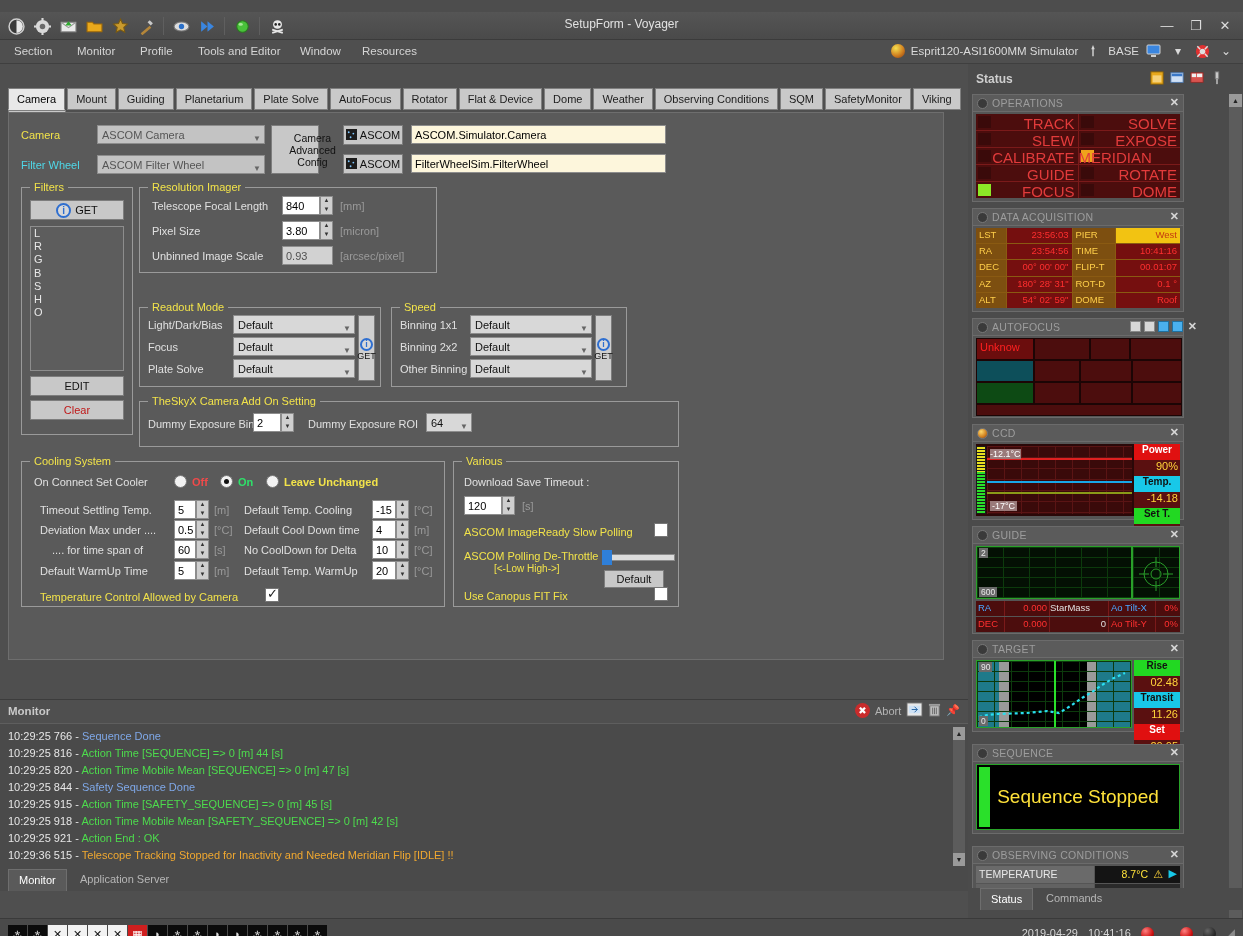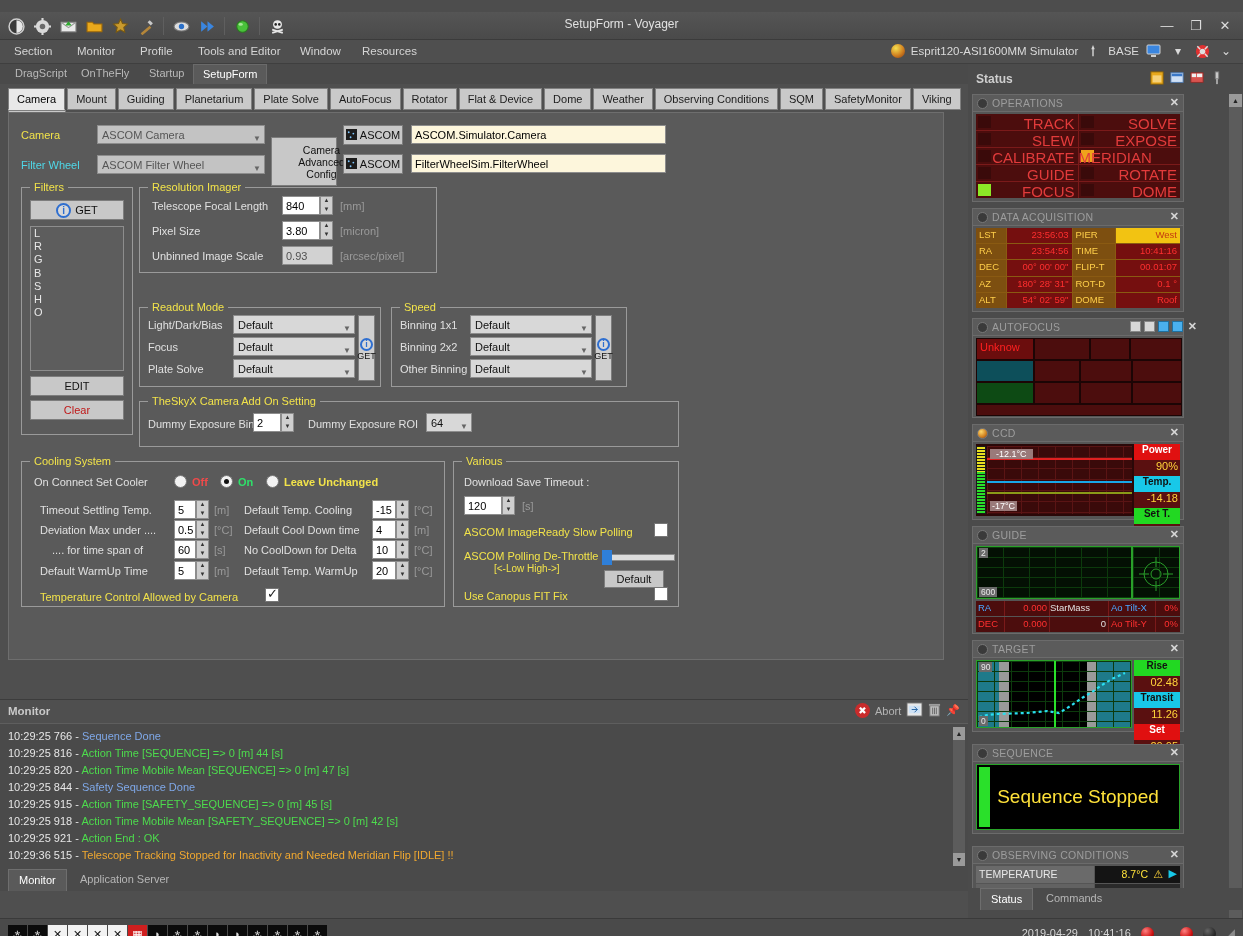--- a/index.html
+++ b/index.html
@@ -305,27 +305,20 @@
             <circle cx="8" cy="8" r="3" fill="#dedede"></circle>
             <g stroke="#dedede" stroke-width="1.6">
               <path d="M2.5 2.5l3 3M13.5 2.5l-3 3M2.5 13.5l3-3M13.5 13.5l-3-3"></path>
             </g>
           </svg>
       </span>
       <span class="mini-ico">⌄</span>
     </div>
   </div>
 
-  <div class="doctabs">
-    <div class="doctab" style="left:6px">DragScript</div>
-    <div class="doctab" style="left:72px">OnTheFly</div>
-    <div class="doctab" style="left:140px">Startup</div>
-    <div class="doctab sel" style="left:193px">SetupForm</div>
-    <div class="doctabs-caret">▼</div>
-  </div>
 
   <div class="content">
 
     <div class="subtabs">
       <div class="subtab sel">Camera</div>
       <div class="subtab">Mount</div>
       <div class="subtab">Guiding</div>
       <div class="subtab">Planetarium</div>
       <div class="subtab">Plate Solve</div>
       <div class="subtab">AutoFocus</div>
@@ -346,21 +339,21 @@
       <div class="combo" style="left:88px; top:12px; width:168px">
         <span>ASCOM Camera</span>
         <span class="cv">▼</span>
       </div>
       <div class="lbl c" style="left:12px; top:46px">Filter Wheel</div>
       <div class="combo" style="left:88px; top:42px; width:168px">
         <span>ASCOM Filter Wheel</span>
         <span class="cv">▼</span>
       </div>
 
-      <div class="btn" style="left:262px; top:24px; width:66px; height:49px; flex-direction:column; line-height:12px; font-size:10.5px;padding-left:35px;">
+      <div class="btn" style="left:262px; top:12px; width:48px; height:49px; flex-direction:column; line-height:12px; font-size:10.5px;padding-left:35px;">
         <span>Camera Advanced Config</span>
       </div>
 
       <div class="btn" style="left:334px; top:12px; width:60px; height:20px; gap:3px;">
         <span>
           <svg width="11" height="11" viewBox="0 0 12 12">
               <rect width="12" height="12" fill="#1c1c1c"></rect>
               <circle cx="3" cy="3.5" r="1" fill="#7fc7ff"></circle>
               <circle cx="8" cy="5" r="1" fill="#7fc7ff"></circle>
               <circle cx="5" cy="9" r="1" fill="#7fc7ff"></circle>
@@ -811,21 +804,21 @@
             <div style="position:absolute;left:1px;top:1px;width:8px;height:38%;background:repeating-linear-gradient(#e8e020 0 2px,#1a1a1a 2px 3px);"></div>
             <div style="position:absolute;left:1px;bottom:1px;width:8px;height:60%;background:repeating-linear-gradient(#2ae02a 0 2px,#1a1a1a 2px 3px);"></div>
           </div>
 
           <div style="position:absolute;left:11px;top:2px;right:48px;bottom:2px;background:#3a0a0a;
                       background-image:linear-gradient(#5a1414 1px,transparent 1px),linear-gradient(90deg,#5a1414 1px,transparent 1px);
                       background-size:17px 11px;">
             <div style="position:absolute;left:0;right:0;top:17%;height:2px;background:#e02020;"></div>
             <div style="position:absolute;left:0;right:0;top:52%;height:2px;background:#18a8e8;"></div>
             <div style="position:absolute;left:0;right:0;top:67%;height:2px;background:#8a9a18;"></div>
-            <div style="position:absolute;left:3px;top:3px;background:#9a7a7a;color:#fff;font-size:9px;padding:0 6px;">-12.1°C</div>
+            <div style="position:absolute;left:3px;top:3px;background:#9a7a7a;color:#fff;font-size:9px;padding:0 0;">-12.1°C</div>
             <div style="position:absolute;left:3px;bottom:3px;background:#9a7a7a;color:#fff;font-size:9px;padding:0 2px;">-17°C</div>
           </div>
           <div class="ccd-badges">
             <div class="bdg" style="background:#e01010; color:#fff;">Power</div>
             <div class="bdgv">90%</div>
             <div class="bdg" style="background:#18c8e8;">Temp.</div>
             <div class="bdgv">-14.18</div>
             <div class="bdg" style="background:#22d822;">Set T.</div>
             <div class="bdgv">-15.08</div>
           </div>

